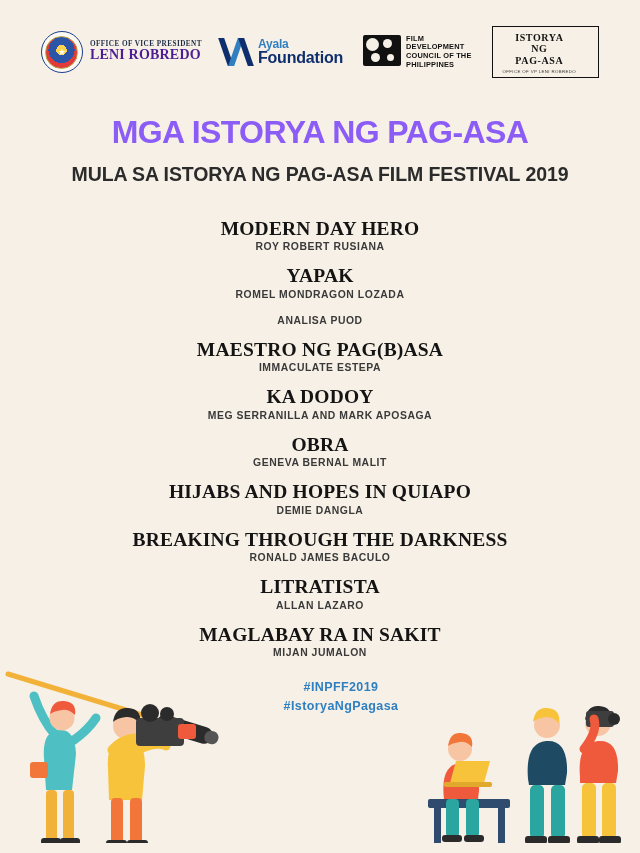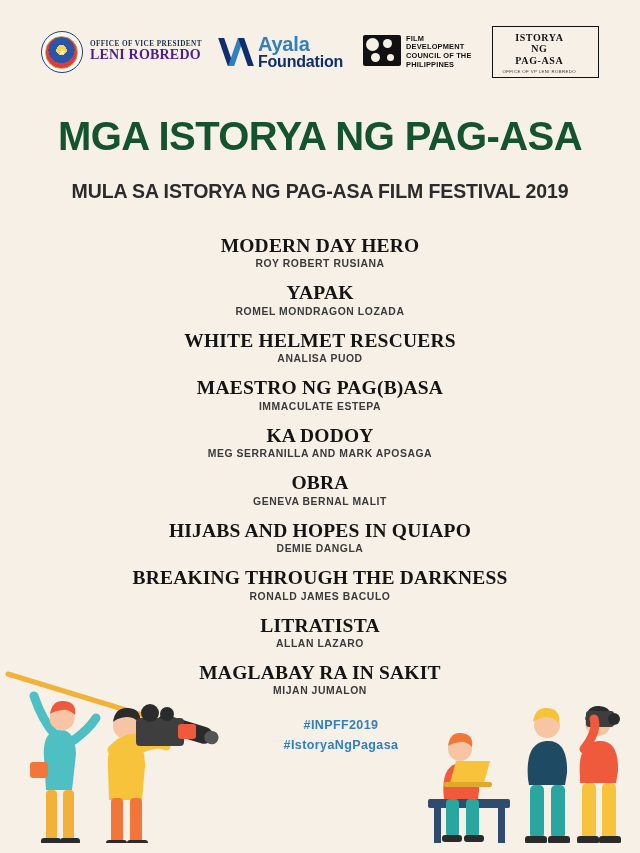--- a/index.html
+++ b/index.html
@@ -68,21 +68,21 @@
     position: relative; flex: none;
   }
   .ayala-mark span {
     position: absolute; top: 0; width: 6px; height: 28px;
     background: #0e2e6e;
   }
   .ayala-mark span:nth-child(1){ left: 1px;  transform: skewX(19deg); }
   .ayala-mark span:nth-child(2){ left: 11px; transform: skewX(-19deg); background:#2f7fc1; }
   .ayala-mark span:nth-child(3){ left: 21px; transform: skewX(19deg); }
   .ayala-text { line-height: 1.0; }
-  .ayala-1 { font-size: 20px; font-weight: 700; color: #2f7fc1; letter-spacing: -.2px; }
+  .ayala-1 { font-size: 12px; font-weight: 700; color: #2f7fc1; letter-spacing: -.2px; }
   .ayala-2 { font-size: 16px; font-weight: 700; color: #0e2e6e; letter-spacing: -.2px; }
 
   .logo-fdcp { display: flex; align-items: flex-start; gap: 5px; }
   .reel {
     width: 38px; height: 31px; background: #111; flex: none;
     position: relative; border-radius: 2px;
   }
   .reel .c { position: absolute; border-radius: 50%; background: #f7f0e6; }
   .reel .c1 { width: 13px; height: 13px; left: 3px; top: 3px; }
   .reel .c2 { width: 9px;  height: 9px;  left: 20px; top: 4px; }
@@ -109,26 +109,26 @@
     margin-top: 3px;
     font-size: 4.4px; letter-spacing: .35px; color: #333;
   }
 
   
   .main-title {
     margin-top: 36px;
     text-align: center;
     font-family: "Liberation Sans", sans-serif;
     font-weight: 700;
-    font-size: 40px;
+    font-size: 32px;
     letter-spacing: -0.6px;
-    color: #14532d;
+    color: #8b5cf6;
   }
   .sub-title {
-    margin-top: 21px;
+    margin-top: 12px;
     text-align: center;
     font-size: 19.5px;
     font-weight: 700;
     letter-spacing: -0.1px;
     color: #2b2b2b;
   }
 
   
   .films {
     margin-top: 32px;
@@ -236,21 +236,20 @@
   <div class="films">
     <div class="film">
       <div class="film-title">MODERN DAY HERO</div>
       <div class="film-maker">ROY ROBERT RUSIANA</div>
     </div>
     <div class="film">
       <div class="film-title">YAPAK</div>
       <div class="film-maker">ROMEL MONDRAGON LOZADA</div>
     </div>
     <div class="film">
-      <div class="film-title">WHITE HELMET RESCUERS</div>
       <div class="film-maker">ANALISA PUOD</div>
     </div>
     <div class="film">
       <div class="film-title">MAESTRO NG PAG(B)ASA</div>
       <div class="film-maker">IMMACULATE ESTEPA</div>
     </div>
     <div class="film">
       <div class="film-title">KA DODOY</div>
       <div class="film-maker">MEG SERRANILLA AND MARK APOSAGA</div>
     </div>

